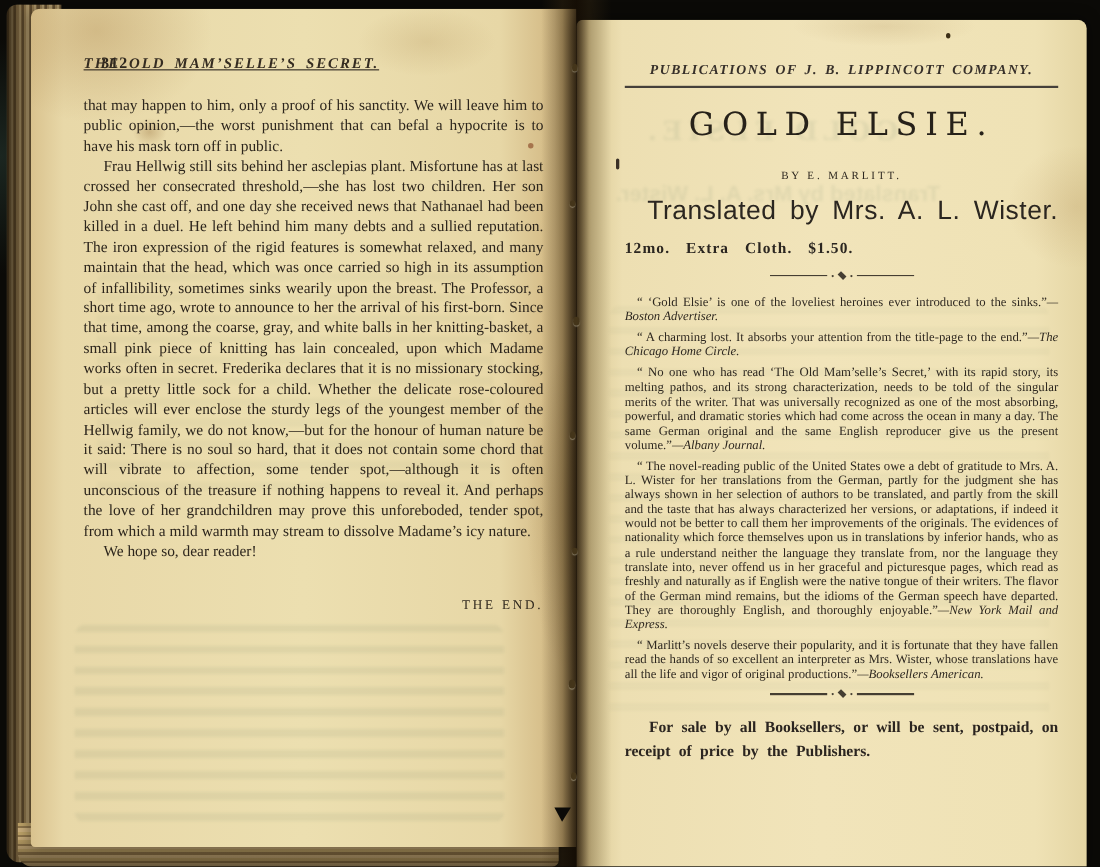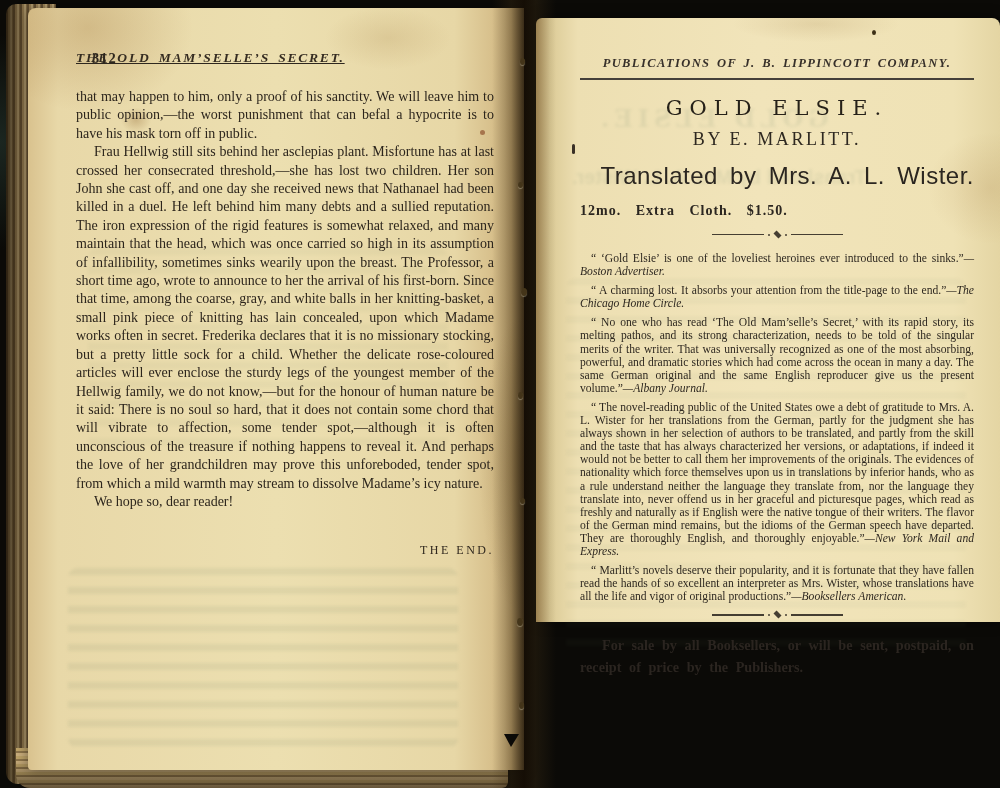--- a/index.html
+++ b/index.html
@@ -32,21 +32,21 @@
     border-radius:8px 0 0 4px;
     background:
       radial-gradient(ellipse 150px 120px at 60px 20px, rgba(146,99,38,.26), transparent 70%),
       radial-gradient(ellipse 22px 18px at 108px 112px, rgba(128,84,30,.28), transparent 70%),
       radial-gradient(ellipse 90px 45px at 360px 30px, rgba(150,110,50,.16), transparent 70%),
       radial-gradient(ellipse 60px 200px at 100% 60%, rgba(90,65,25,.25), transparent 75%),
       linear-gradient(90deg,#d9c28e 0%,#e8d8a8 6%,#ecdfb0 50%,#e7d7a6 86%,#d2b883 96%,#b3955d 100%);
     box-shadow:0 0 14px rgba(0,0,0,.45);
   }
   #right-page{
-    left:536px;top:18px;width:464px;height:604px;
+    left:524px;top:18px;width:464px;height:770px;
     border-radius:6px 8px 0 0;
     background:
       radial-gradient(ellipse 90px 80px at 98% 170px, rgba(150,105,45,.16), transparent 70%),
       radial-gradient(ellipse 120px 26px at 280px 6px, rgba(140,100,40,.14), transparent 70%),
       linear-gradient(90deg,#bfa269 0%,#dccb97 3%,#eddfb2 9%,#f1e4ba 48%,#efe2b5 90%,#e4d5a3 100%);
     box-shadow:0 0 14px rgba(0,0,0,.45);
   }
   
   #gutter{
     position:absolute;left:492px;top:0;width:64px;height:788px;pointer-events:none;z-index:5;
@@ -72,22 +72,22 @@
     font-size:13.5px;letter-spacing:1.8px;word-spacing:3px;color:#352c21;}
   #lp-body p{margin:0;text-align:justify;font-size:14px;line-height:18.4px;text-indent:18px;color:#2c251c;}
   #lp-body p.cont{text-indent:0;}
   #end-mark{text-align:right;margin-top:32px;font-weight:normal;font-size:12px;letter-spacing:2.5px;color:#30281e;}
   
   #rp-content{padding:38px 26px 0 44px;}
   #rp-header{text-align:center;font-style:italic;font-weight:bold;font-size:12.5px;
     letter-spacing:1.4px;word-spacing:2px;color:#37302a;}
   #rp-rule{margin-top:7px;border-top:2px solid #45403a;height:0;}
   #rp-title{text-align:center;margin-top:16px;font-family:"DejaVu Serif", serif;
-    font-size:21px;letter-spacing:7px;color:#262119;}
-  #rp-byline{text-align:center;margin-top:9px;font-size:18px;letter-spacing:2.6px;color:#2e2820;}
+    font-size:29px;letter-spacing:7px;color:#262119;}
+  #rp-byline{text-align:center;margin-top:25px;font-size:10px;letter-spacing:2.6px;color:#2e2820;}
   #rp-translator{text-align:right;margin-top:12px;font-family:"Liberation Sans", sans-serif;
     font-size:24px;letter-spacing:.5px;word-spacing:5px;color:#2b2620;}
   #rp-format{margin-top:13px;font-weight:bold;font-size:14px;
     letter-spacing:1px;word-spacing:10px;color:#2b2620;}
   .divider{display:flex;align-items:center;justify-content:center;margin:12px auto 0 auto;gap:4px;}
   .div-line{height:1.5px;background:#453e32;flex:0 0 52px;}
   .div-dot{width:2px;height:2px;border-radius:50%;background:#453e32;}
   .div-diamond{width:7px;height:7px;background:#453e32;transform:rotate(45deg) scaleY(.62);}
   #reviews{margin-top:14px;}
   #reviews p{margin:0 0 6px 0;text-align:justify;text-indent:11px;

